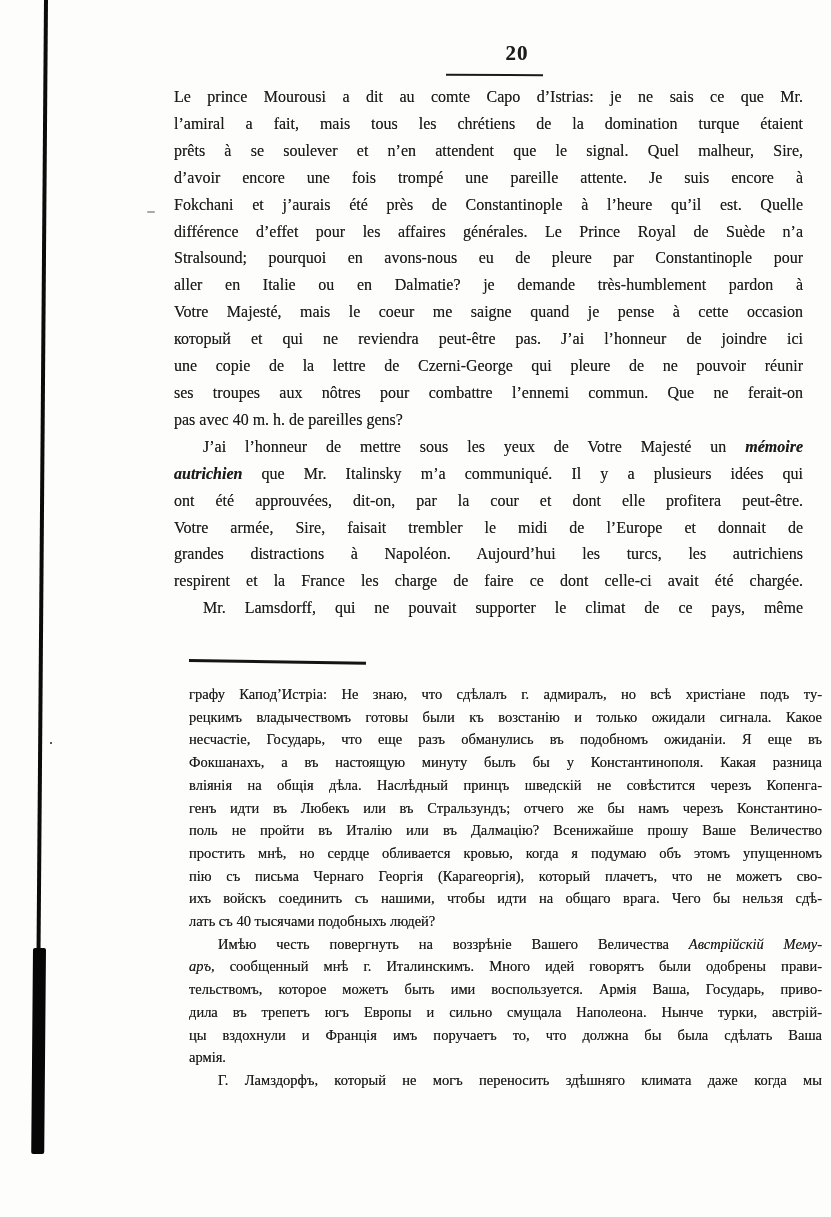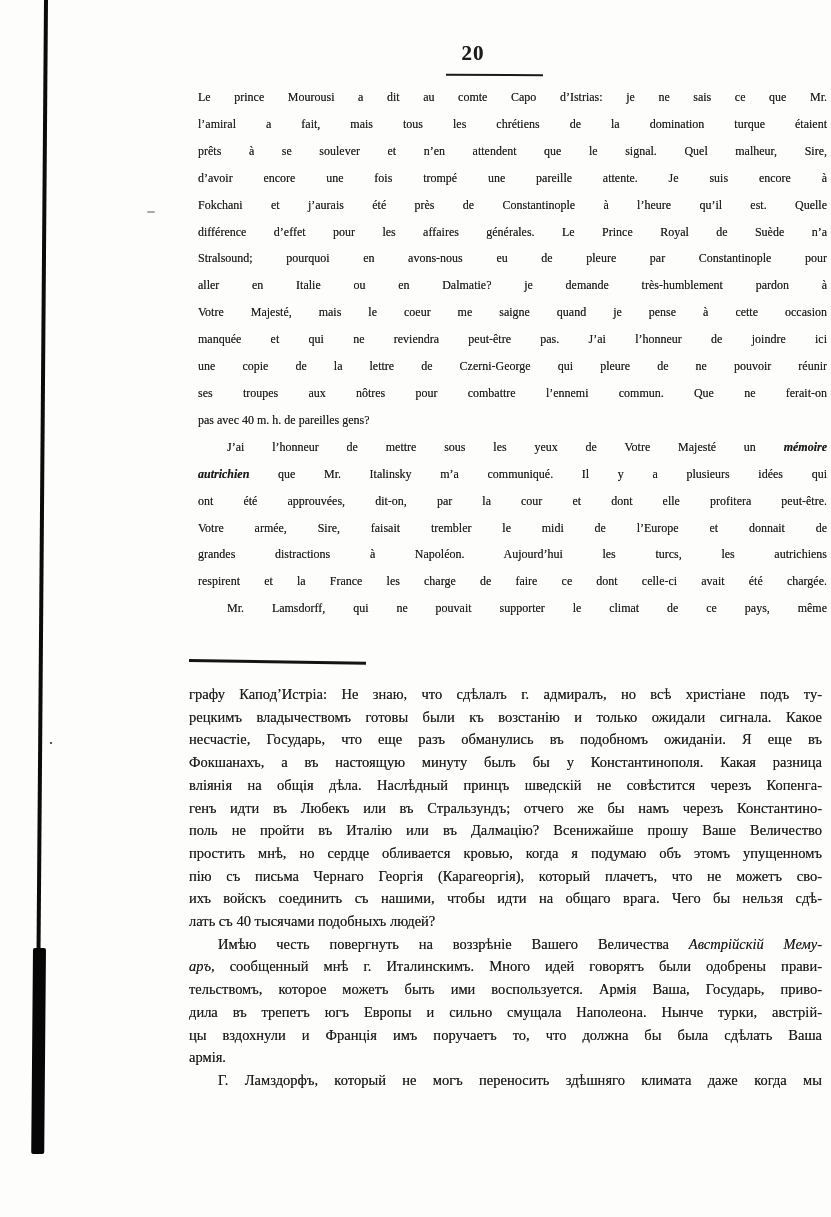--- a/index.html
+++ b/index.html
@@ -24,33 +24,33 @@
   }
   .stray-dash{
     position:absolute;left:147px;top:211px;width:8px;height:2px;
     background:#a9a9a6;border-radius:1px;
   }
   .ink-speck{
     position:absolute;left:50px;top:742px;width:2px;height:2px;background:#555;
   }
   
   .page-number{
-    position:absolute;left:408px;top:41px;width:130px;
+    position:absolute;left:452px;top:41px;width:130px;
     text-align:center;font-size:21px;font-weight:bold;letter-spacing:1px;
     text-shadow:0 0 .5px rgba(0,0,0,.5);
   }
   .page-number-rule{
     position:absolute;left:446px;top:74px;width:97px;height:2px;
     background:#1a1a1a;transform:rotate(0.4deg);
   }
   
   .textblock{position:absolute;}
   .french-block{
-    left:198px;top:84px;width:629px;
-    font-size:12px;line-height:26.9px;
+    left:174px;top:84px;width:629px;
+    font-size:16px;line-height:26.9px;
     text-shadow:0 0 .5px rgba(0,0,0,.55);
   }
   .russian-block{
     left:189px;top:683px;width:633px;
     font-size:14.5px;line-height:22.7px;
     text-shadow:0 0 .6px rgba(0,0,0,.6);
   }
   .tline{
     text-align:justify;
     text-align-last:justify;
@@ -83,21 +83,21 @@
   <div class="textblock french-block">
       <div class="tline"><span>Le prince Mourousi a dit au comte Capo d’Istrias: je ne sais ce que Mr.</span></div>
       <div class="tline"><span>l’amiral a fait, mais tous les chrétiens de la domination turque étaient</span></div>
       <div class="tline"><span>prêts à se soulever et n’en attendent que le signal. Quel malheur, Sire,</span></div>
       <div class="tline"><span>d’avoir encore une fois trompé une pareille attente. Je suis encore à</span></div>
       <div class="tline"><span>Fokchani et j’aurais été près de Constantinople à l’heure qu’il est. Quelle</span></div>
       <div class="tline"><span>différence d’effet pour les affaires générales. Le Prince Royal de Suède n’a</span></div>
       <div class="tline"><span>Stralsound; pourquoi en avons-nous eu de pleure par Constantinople pour</span></div>
       <div class="tline"><span>aller en Italie ou en Dalmatie? je demande très-humblement pardon à</span></div>
       <div class="tline"><span>Votre Majesté, mais le coeur me saigne quand je pense à cette occasion</span></div>
-      <div class="tline"><span>manquée et qui ne reviendra peut-être pas. J’ai l’honneur de joindre ici</span></div>
+      <div class="tline"><span>который et qui ne reviendra peut-être pas. J’ai l’honneur de joindre ici</span></div>
       <div class="tline"><span>une copie de la lettre de Czerni-George qui pleure de ne pouvoir réunir</span></div>
       <div class="tline"><span>ses troupes aux nôtres pour combattre l’ennemi commun. Que ne ferait-on</span></div>
       <div class="tline end"><span>pas avec 40 m. h. de pareilles gens?</span></div>
       <div class="tline indent"><span>J’ai l’honneur de mettre sous les yeux de Votre Majesté un </span><span class="em-fr">mémoire</span></div>
       <div class="tline"><span class="em-fr">autrichien</span><span> que Mr. Italinsky m’a communiqué. Il y a plusieurs idées qui</span></div>
       <div class="tline"><span>ont été approuvées, dit-on, par la cour et dont elle profitera peut-être.</span></div>
       <div class="tline"><span>Votre armée, Sire, faisait trembler le midi de l’Europe et donnait de</span></div>
       <div class="tline"><span>grandes distractions à Napoléon. Aujourd’hui les turcs, les autrichiens</span></div>
       <div class="tline"><span>respirent et la France les charge de faire ce dont celle-ci avait été chargée.</span></div>
       <div class="tline indent"><span>Mr. Lamsdorff, qui ne pouvait supporter le climat de ce pays, même</span></div>

